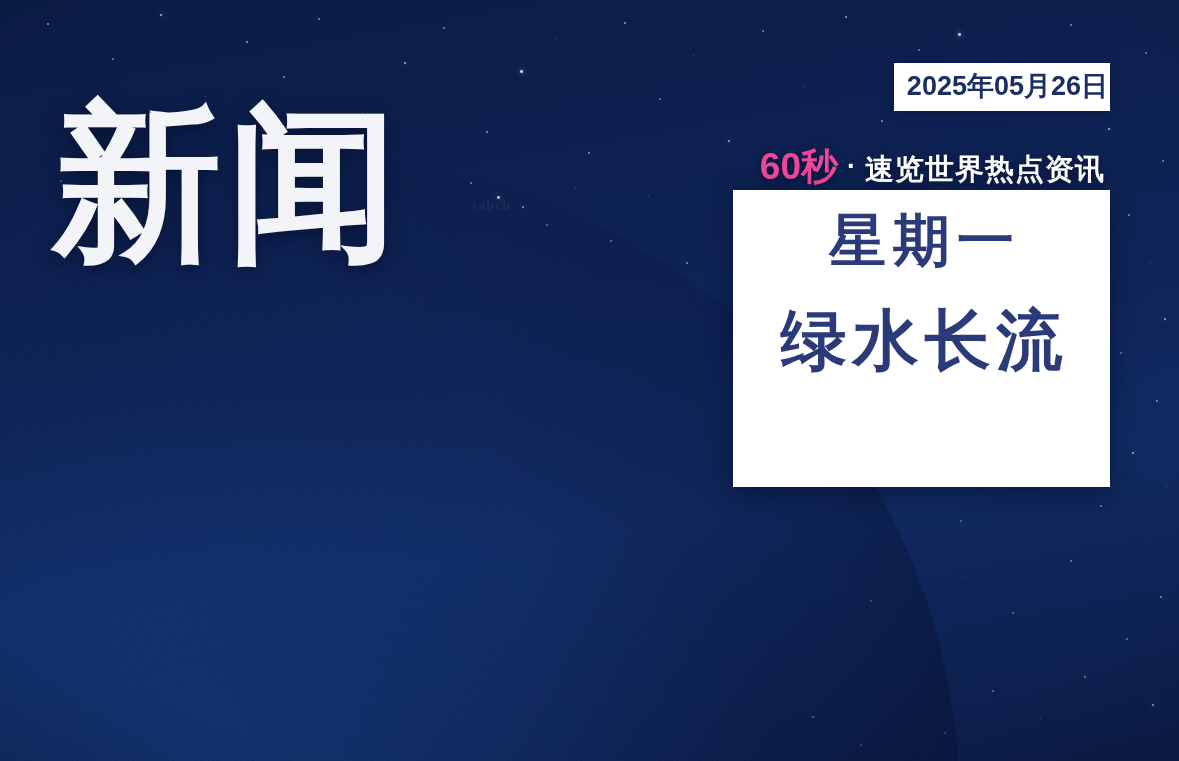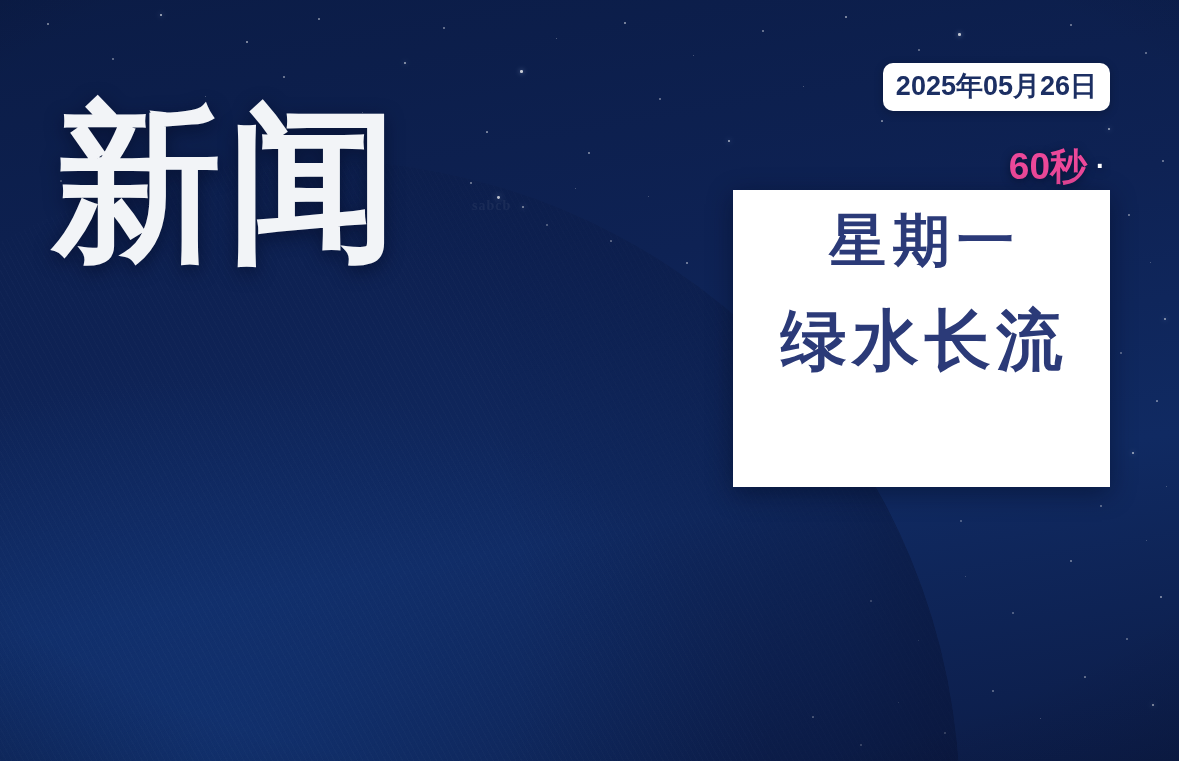--- a/index.html
+++ b/index.html
@@ -157,22 +157,22 @@
 
   
   .date-badge {
     position: absolute;
     right: 69px;
     top: 63px;
     background: #ffffff;
     color: #1c2f63;
     font-size: 27px;
     font-weight: 700;
-    padding: 5px 13px 7px 13px;
-    border-radius: 10px;
+    padding: 5px 2px 7px 13px;
+    border-radius: 0;
     letter-spacing: 0px;
     white-space: nowrap;
     box-shadow: 0 2px 10px rgba(0,0,0,0.22);
   }
 
   
   .tagline {
     position: absolute;
     right: 74px;
     top: 142px;
@@ -358,20 +358,21 @@
 
   <div class="headline">
     <span class="line line-2">新闻</span>
   </div>
 
   <div class="date-badge">2025年05月26日</div>
 
   <div class="tagline">
     <span class="t-60">60秒</span>
     <span class="t-dot">·</span>
+    <span class="t-rest">速览世界热点资讯</span>
   </div>
 
   <div class="card">
     <div class="card-weekday">星期一</div>
     <div class="card-lunar">绿水长流</div>
   </div>
 
 
 </div>
 

